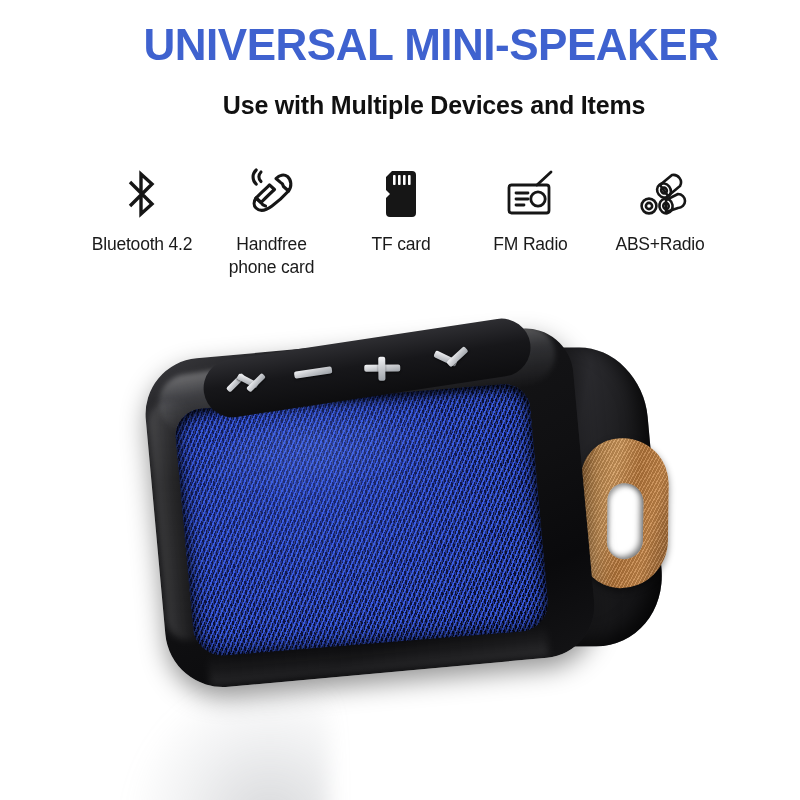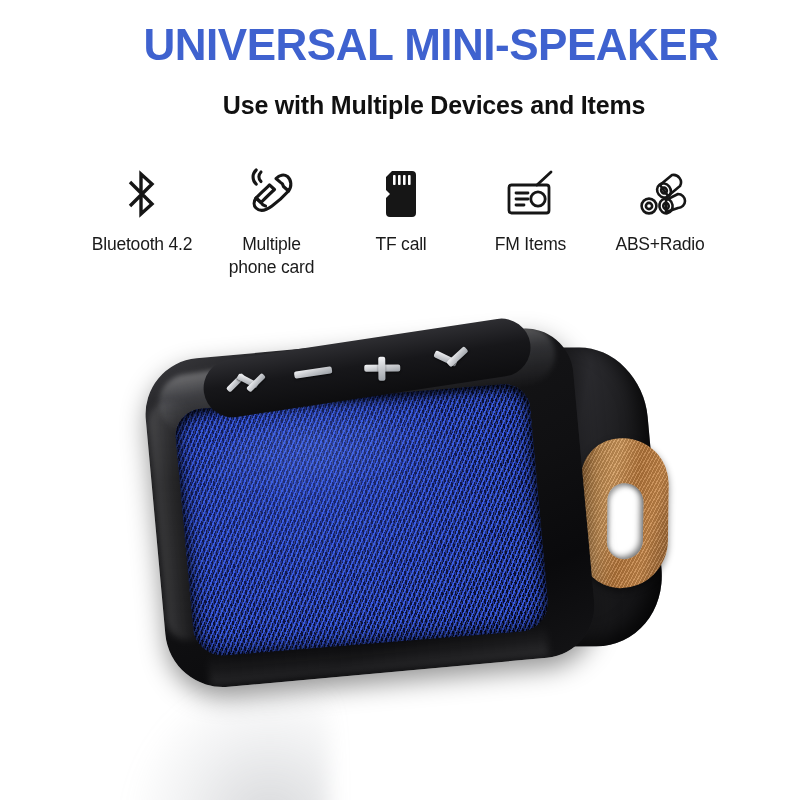--- a/index.html
+++ b/index.html
@@ -357,55 +357,55 @@
             <path d="M11 30 L16 34.5 C20 30.5 25 25.5 29.5 21.5
                      L24.5 16.8 C20.5 20.8 15 26 11 30 Z"></path>
             <path d="M24.5 16.8 L29.5 21.5 C33 18 38 13 41.5 9.8
                      L36.5 5.5 C33 8.8 28 13.5 24.5 16.8 Z" stroke-width="0"></path>
             <path d="M16 13.5 C13.2 11 13.2 6.8 16 4"></path>
             <path d="M11.2 16.2 C7 12.4 7 5.8 11.2 2"></path>
           </g>
         </svg>
       </div>
       <div class="feature-label">
-        <span>Multiple</span><br>
+        <span>Handfree</span><br>
         <span>phone card</span>
       </div>
     </div>
 
     <div class="feature">
       <div class="feature-icon">
         <svg width="40" height="52" viewBox="0 0 40 52" aria-hidden="true">
           <path d="M11 3 L31 3 A4 4 0 0 1 35 7 L35 45 A4 4 0 0 1 31 49
                    L9 49 A4 4 0 0 1 5 45 L5 30 L9 26 L5 22 L5 9 Z" fill="#161616"></path>
           <g fill="#ffffff">
             <rect x="12" y="7" width="2.6" height="10" rx="0.8"></rect>
             <rect x="17" y="7" width="2.6" height="10" rx="0.8"></rect>
             <rect x="22" y="7" width="2.6" height="10" rx="0.8"></rect>
             <rect x="27" y="7" width="2.6" height="10" rx="0.8"></rect>
           </g>
         </svg>
       </div>
-      <div class="feature-label">TF call</div>
+      <div class="feature-label">TF card</div>
     </div>
 
     <div class="feature">
       <div class="feature-icon">
         <svg width="54" height="52" viewBox="0 0 54 52" aria-hidden="true">
           <g fill="none" stroke="#161616" stroke-width="2.8" stroke-linecap="round">
             <path d="M33 17 L47 4"></path>
             <rect x="5" y="17" width="40" height="28" rx="2.5"></rect>
             <circle cx="34" cy="31" r="7.2"></circle>
             <path d="M12 25 L24 25"></path>
             <path d="M12 31 L24 31"></path>
             <path d="M12 37 L20 37"></path>
           </g>
         </svg>
       </div>
-      <div class="feature-label">FM Items</div>
+      <div class="feature-label">FM Radio</div>
     </div>
 
     <div class="feature">
       <div class="feature-icon">
         <svg width="54" height="52" viewBox="0 0 54 52" aria-hidden="true">
           <g fill="none" stroke="#161616" stroke-width="2.6" stroke-linejoin="round">
 
             <path d="M27 17 L39 7 A7.5 7.5 0 0 1 47 18 L35 28 Z"></path>
             <ellipse cx="31" cy="22.5" rx="6.6" ry="7.4" transform="rotate(-38 31 22.5)"></ellipse>
             <ellipse cx="31" cy="22.5" rx="2.7" ry="3.1" transform="rotate(-38 31 22.5)"></ellipse>

